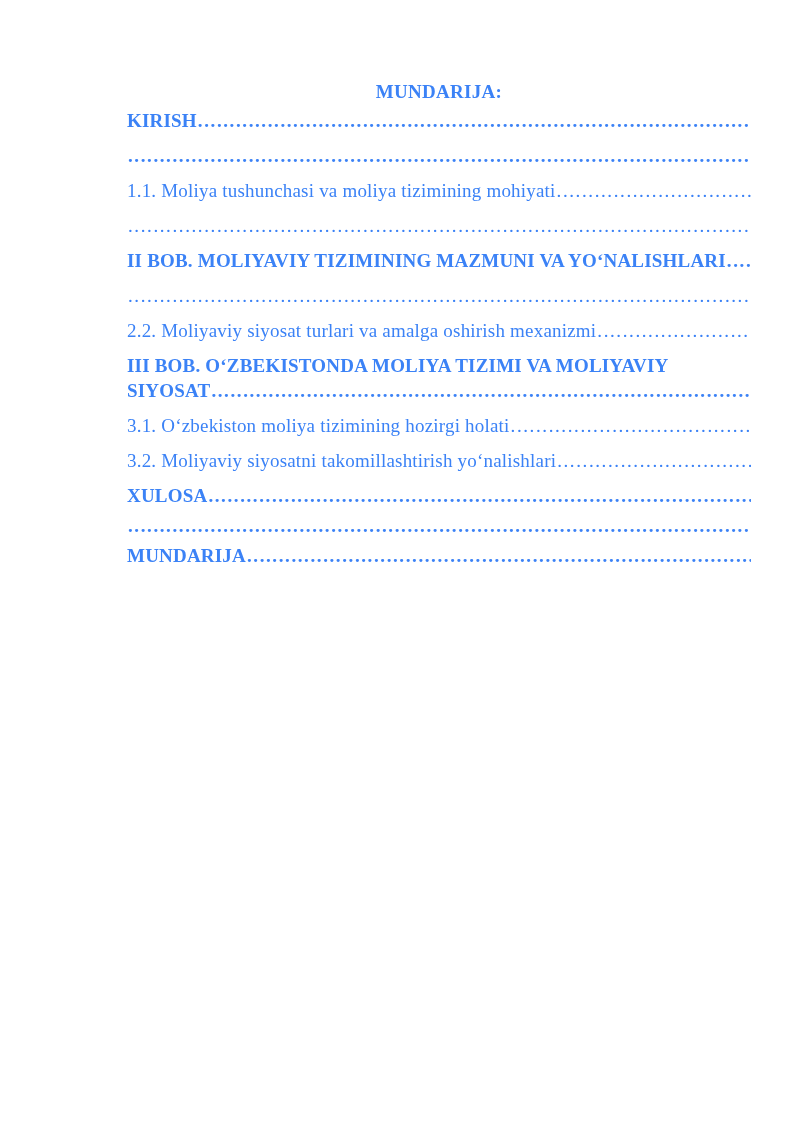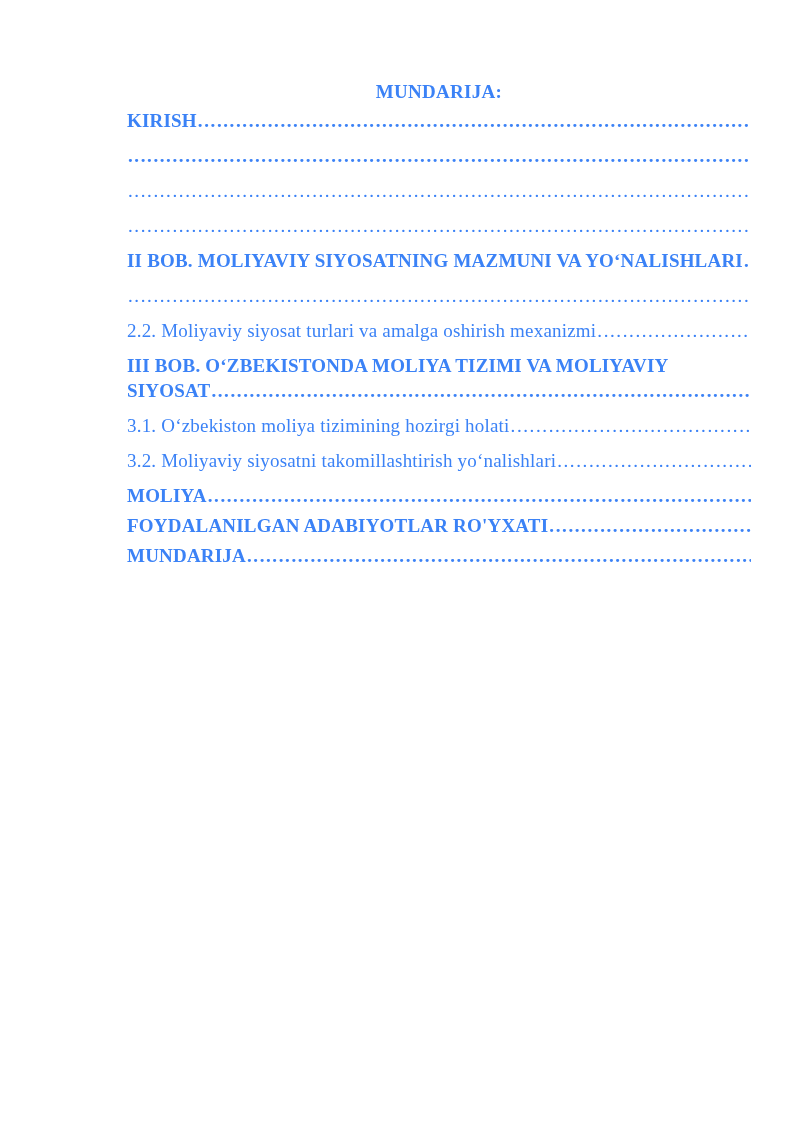--- a/index.html
+++ b/index.html
@@ -66,29 +66,30 @@
     <div class="row bold">
       <span class="label">KIRISH</span>
       <span class="dots">........................................................................................................................................</span>
     </div>
 
     <div class="row bold">
       <span class="dots">........................................................................................................................................</span>
     </div>
 
     <div class="row">
+      <span class="label">1.1. Moliya tushunchasi va moliya tizimining mohiyati</span>
       <span class="dots">........................................................................................................................................</span>
     </div>
 
     <div class="row">
       <span class="dots">........................................................................................................................................</span>
     </div>
 
     <div class="row bold">
-      <span class="label">II BOB. MOLIYAVIY SIYOSATNING MAZMUNI VA YO‘NALISHLARI</span>
+      <span class="label">II BOB. MOLIYAVIY TIZIMINING MAZMUNI VA YO‘NALISHLARI</span>
       <span class="dots">........................................................................................................................................</span>
     </div>
 
     <div class="row">
       <span class="dots">........................................................................................................................................</span>
     </div>
 
     <div class="row">
       <span class="label">2.2. Moliyaviy siyosat turlari va amalga oshirish mexanizmi</span>
       <span class="dots">........................................................................................................................................</span>
@@ -107,26 +108,25 @@
       <span class="label">3.1. O‘zbekiston moliya tizimining hozirgi holati</span>
       <span class="dots">........................................................................................................................................</span>
     </div>
 
     <div class="row">
       <span class="label">3.2. Moliyaviy siyosatni takomillashtirish yo‘nalishlari</span>
       <span class="dots">........................................................................................................................................</span>
     </div>
 
     <div class="row bold close">
-      <span class="label">MOLIYA</span>
+      <span class="label">XULOSA</span>
       <span class="dots">........................................................................................................................................</span>
     </div>
 
     <div class="row bold close">
-      <span class="label">FOYDALANILGAN ADABIYOTLAR RO'YXATI</span>
       <span class="dots">........................................................................................................................................</span>
     </div>
 
     <div class="row bold">
       <span class="label">MUNDARIJA</span>
       <span class="dots">........................................................................................................................................</span>
     </div>
 
   </div>
 </div>

